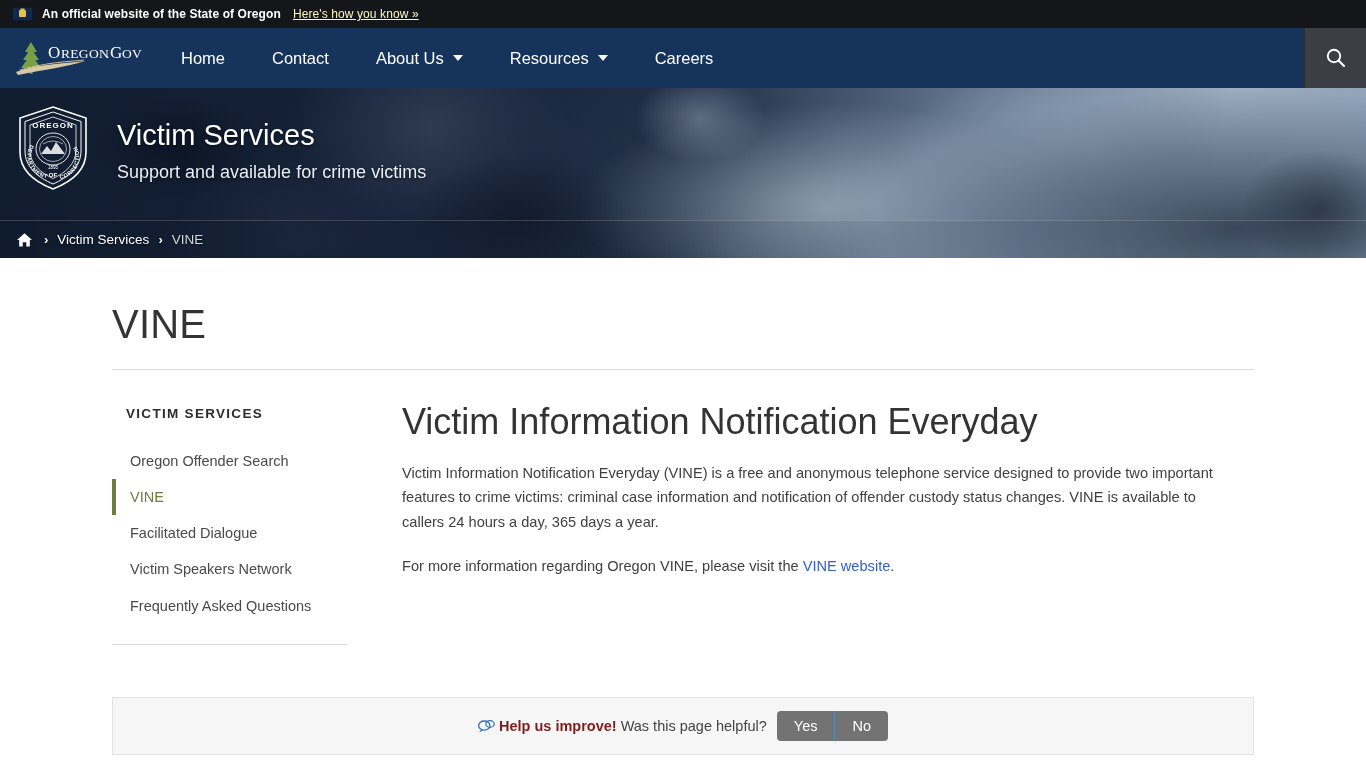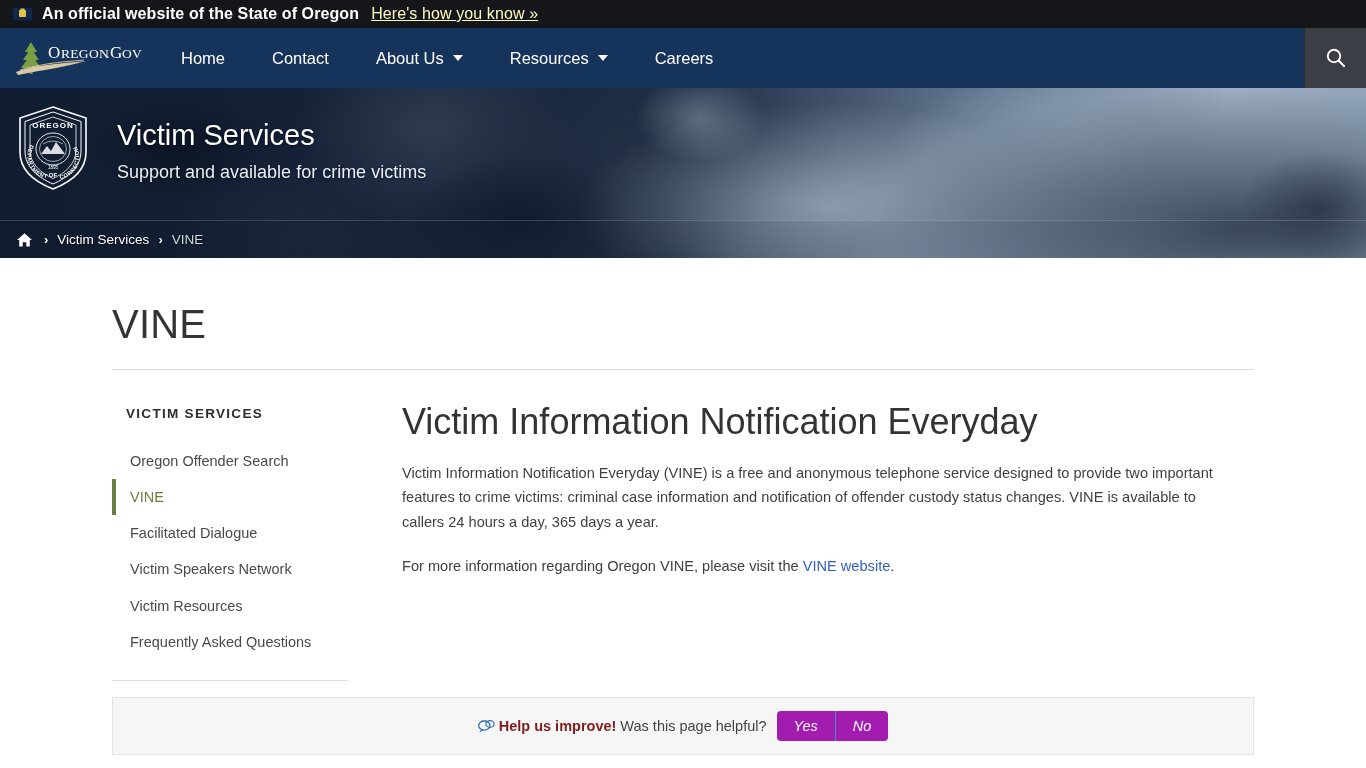--- a/index.html
+++ b/index.html
@@ -14,21 +14,21 @@
   }
 
   
   .gov-banner {
     height: 28px;
     background: #15161a;
     color: #ffffff;
     display: flex;
     align-items: center;
     padding-left: 12px;
-    font-size: 16px;
+    font-size: 12px;
     font-weight: bold;
     letter-spacing: .1px;
   }
   .flag-icon {
     width: 21px; height: 14px;
     margin-right: 9px;
     background: #12284b;
     border: 1px solid #0b1a30;
     position: relative;
     flex: none;
@@ -306,28 +306,27 @@
     gap: 4px;
   }
   .fb-bubble { display:inline-block; vertical-align:-2px; }
   .fb-strong { font-weight: bold; color: #7f1d1d; }
   .fb-buttons {
     display: flex;
     border-radius: 4px;
     overflow: hidden;
   }
   .fb-btn {
-    background: #a21caf;
+    background: #737373;
     color: #ffffff;
     font-size: 14.5px;
     border: 0;
     padding: 7px 17px;
     cursor: pointer;
     font-family: "Liberation Sans", sans-serif;
-    font-style: italic;
   }
   .fb-btn + .fb-btn { border-left: 1px solid #4d8cc7; }
 </style>
 </head>
 <body>
 
 <div class="gov-banner">
   <span class="flag-icon"></span>
   <span class="gov-banner-text">An official website of the State of Oregon</span>
   <a class="gov-banner-link">Here's how you know »</a>
@@ -436,21 +435,20 @@
 
   <div class="columns">
 
     <aside class="sidebar">
       <div class="sidebar-heading">VICTIM SERVICES</div>
       <ul class="sidebar-list">
         <li class="sidebar-item">Oregon Offender Search</li>
         <li class="sidebar-item active">VINE</li>
         <li class="sidebar-item">Facilitated Dialogue</li>
         <li class="sidebar-item">Victim Speakers Network</li>
-        <li class="sidebar-item">Victim Resources</li>
         <li class="sidebar-item">Frequently Asked Questions</li>
       </ul>
       <hr class="sidebar-rule">
     </aside>
 
     <main class="content">
       <h2 class="content-heading">Victim Information Notification Everyday</h2>
       <p>Victim Information Notification Everyday (VINE) is a free and anonymous telephone service designed to provide two important features to crime victims: criminal case information and notification of offender custody status changes. VINE is available to callers 24 hours a day, 365 days a year.</p>
       <p><span>For more information regarding Oregon VINE, please visit the </span><a class="content-link">VINE website</a><span>.</span></p>
     </main>

